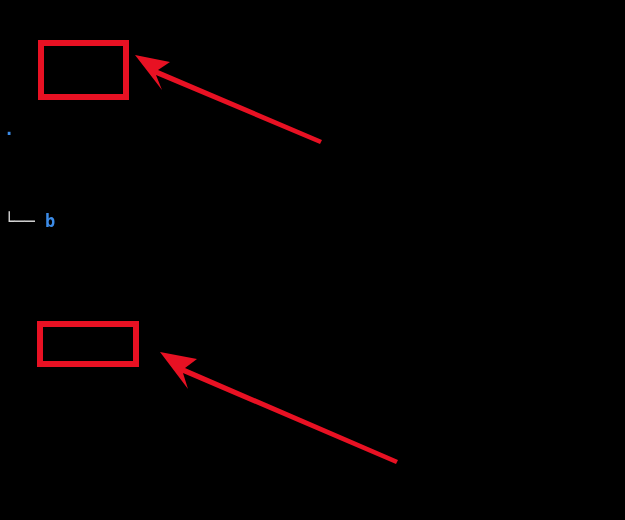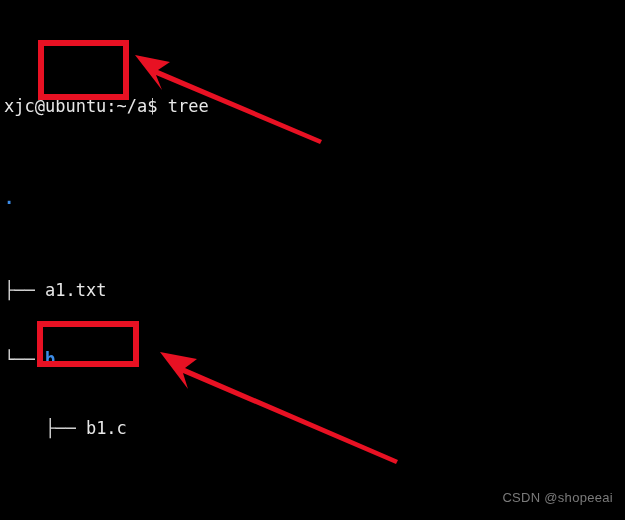--- a/index.html
+++ b/index.html
@@ -72,27 +72,24 @@
   }
 </style>
 </head>
 <body>
 
 <div id="screen">
 
   <div class="term">
 
     
-    <div class="line"><span class="prompt">xjc@ubuntu:~/a$ </span><span class="file">tree</span></div>
 
     <div class="line"><span class="dir">.</span></div>
 
-    <div class="line"><span class="conn">├── </span><span class="file">a1.txt</span></div>
     <div class="line"><span class="conn">└── </span><span class="dir">b</span></div>
-    <div class="line"><span class="conn">    ├── </span><span class="file">b1.c</span></div>
     
     
     
     
     
 
     
 
     
 
@@ -121,15 +118,14 @@
   <div class="redbox" id="redbox-2"></div>
 
   <svg class="arrow" id="arrow-1" viewBox="0 0 200 100">
     <polygon points="5,7 40,14 28,22 192,92 190,96 26,27 32,42" fill="#e81123"></polygon>
   </svg>
 
   <svg class="arrow" id="arrow-2" viewBox="0 0 250 125">
     <polygon points="5,7 42,14 30,23 243,115 241,119 28,28 33,44" fill="#e81123"></polygon>
   </svg>
 
-  <div id="watermark">CSDN @shopeeai</div>
 
 </div>
 
 </body></html>

